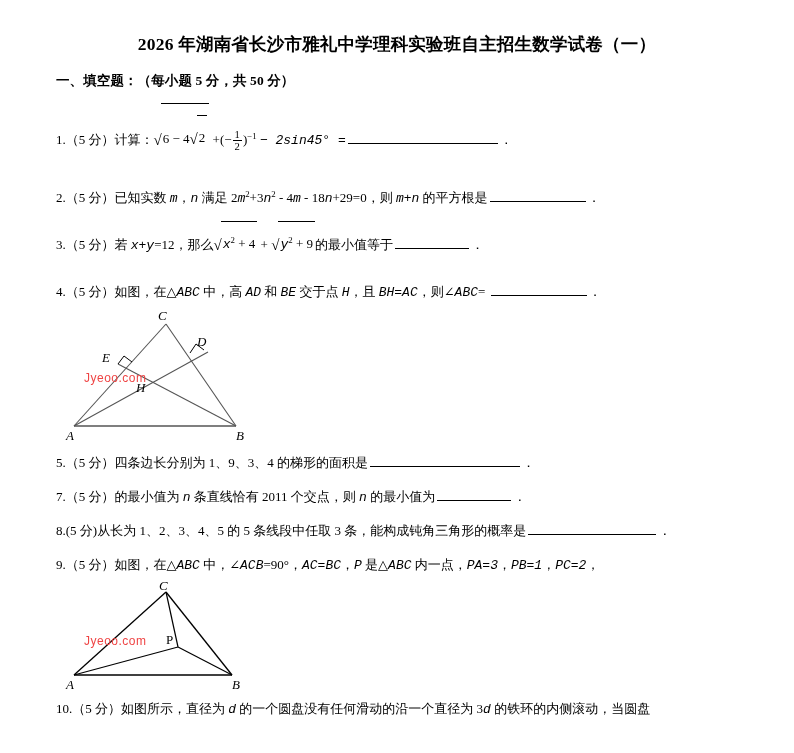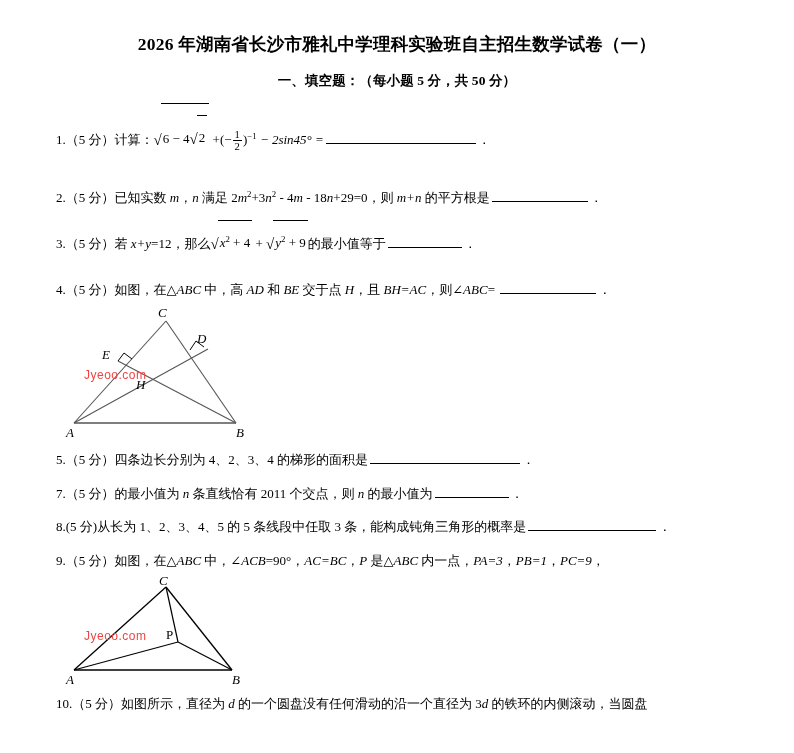--- a/index.html
+++ b/index.html
@@ -31,36 +31,35 @@
     padding-top: 32px;
     white-space: nowrap;
     font-family: "Liberation Serif", "DejaVu Serif", serif;
   }
   .section-head {
     font-size: 13.5px;
     font-weight: bold;
     margin-top: 16px;
     margin-bottom: 2px;
     letter-spacing: 0.1px;
-    text-align: center;
   }
   .q {
     font-size: 13px;
     line-height: 1.5;
     margin-top: 14px;
     position: relative;
   }
   .q-line2 {
     font-size: 13px;
     line-height: 1.5;
     margin-top: 8px;
     padding-left: 26px;
   }
   .qnum { white-space: nowrap; }
-  .it { font-style: italic; font-family: Liberation Serif, serif; }
+  .it { font-style: italic; font-family: Liberation Mono, monospace; }
   .blank {
     display: inline-block;
     border-bottom: 1.4px solid #000;
     vertical-align: baseline;
     height: 0.95em;
     margin: 0 2px;
   }
   .b-xl { width: 150px; }
   .b-lg { width: 128px; }
   .b-md { width: 96px; }
@@ -148,34 +147,34 @@
       <text x="102" y="12" font-family="Liberation Serif, serif" font-size="13" font-style="italic">C</text>
       <text x="141" y="38" font-family="Liberation Serif, serif" font-size="13" font-style="italic">D</text>
       <text x="46" y="54" font-family="Liberation Serif, serif" font-size="13" font-style="italic">E</text>
       <text x="80" y="84" font-family="Liberation Serif, serif" font-size="13" font-style="italic">H</text>
       <text x="10" y="132" font-family="Liberation Serif, serif" font-size="13" font-style="italic">A</text>
       <text x="180" y="132" font-family="Liberation Serif, serif" font-size="13" font-style="italic">B</text>
     </svg>
   </div>
 
   <div class="q" style="margin-top:10px;">
-    <span class="qnum">5.（5 分）</span><span>四条边长分别为 4、2、3、4 的梯形的面积是</span><span class="blank b-xl"></span><span>．</span>
+    <span class="qnum">5.（5 分）</span><span>四条边长分别为 1、9、3、4 的梯形的面积是</span><span class="blank b-xl"></span><span>．</span>
   </div>
 
 
   <div class="q">
     <span class="qnum">7.（5 分）</span><span>的最小值为 </span><span class="it">n</span><span> 条直线恰有 2011 个交点，则 </span><span class="it">n</span><span> 的最小值为</span><span class="blank b-sm"></span><span>．</span>
   </div>
 
   <div class="q">
     <span class="qnum">8.(5 分)</span><span>从长为 1、2、3、4、5 的 5 条线段中任取 3 条，能构成钝角三角形的概率是</span><span class="blank b-lg"></span><span>．</span>
   </div>
 
   <div class="q">
-    <span class="qnum">9.（5 分）</span><span>如图，在△</span><span class="it">ABC</span><span> 中，∠</span><span class="it">ACB</span><span>=90°，</span><span class="it">AC=BC</span><span>，</span><span class="it">P</span><span> 是△</span><span class="it">ABC</span><span> 内一点，</span><span class="it">PA=3</span><span>，</span><span class="it">PB=1</span><span>，</span><span class="it">PC=9</span><span>，</span>
+    <span class="qnum">9.（5 分）</span><span>如图，在△</span><span class="it">ABC</span><span> 中，∠</span><span class="it">ACB</span><span>=90°，</span><span class="it">AC=BC</span><span>，</span><span class="it">P</span><span> 是△</span><span class="it">ABC</span><span> 内一点，</span><span class="it">PA=3</span><span>，</span><span class="it">PB=1</span><span>，</span><span class="it">PC=2</span><span>，</span>
   </div>
 
   <div class="fig" style="margin-top:4px;">
     <div class="wm" style="left:28px; top:55px;">Jyeoo.com</div>
     <svg width="260" height="112" viewBox="0 0 260 112">
 
       <line x1="18" y1="96" x2="176" y2="96" stroke="#000" stroke-width="1.3"></line>
       <line x1="18" y1="96" x2="110" y2="13" stroke="#000" stroke-width="1.3"></line>
       <line x1="176" y1="96" x2="110" y2="13" stroke="#000" stroke-width="1.3"></line>
       <line x1="18" y1="96" x2="122" y2="68" stroke="#000" stroke-width="1.2"></line>

